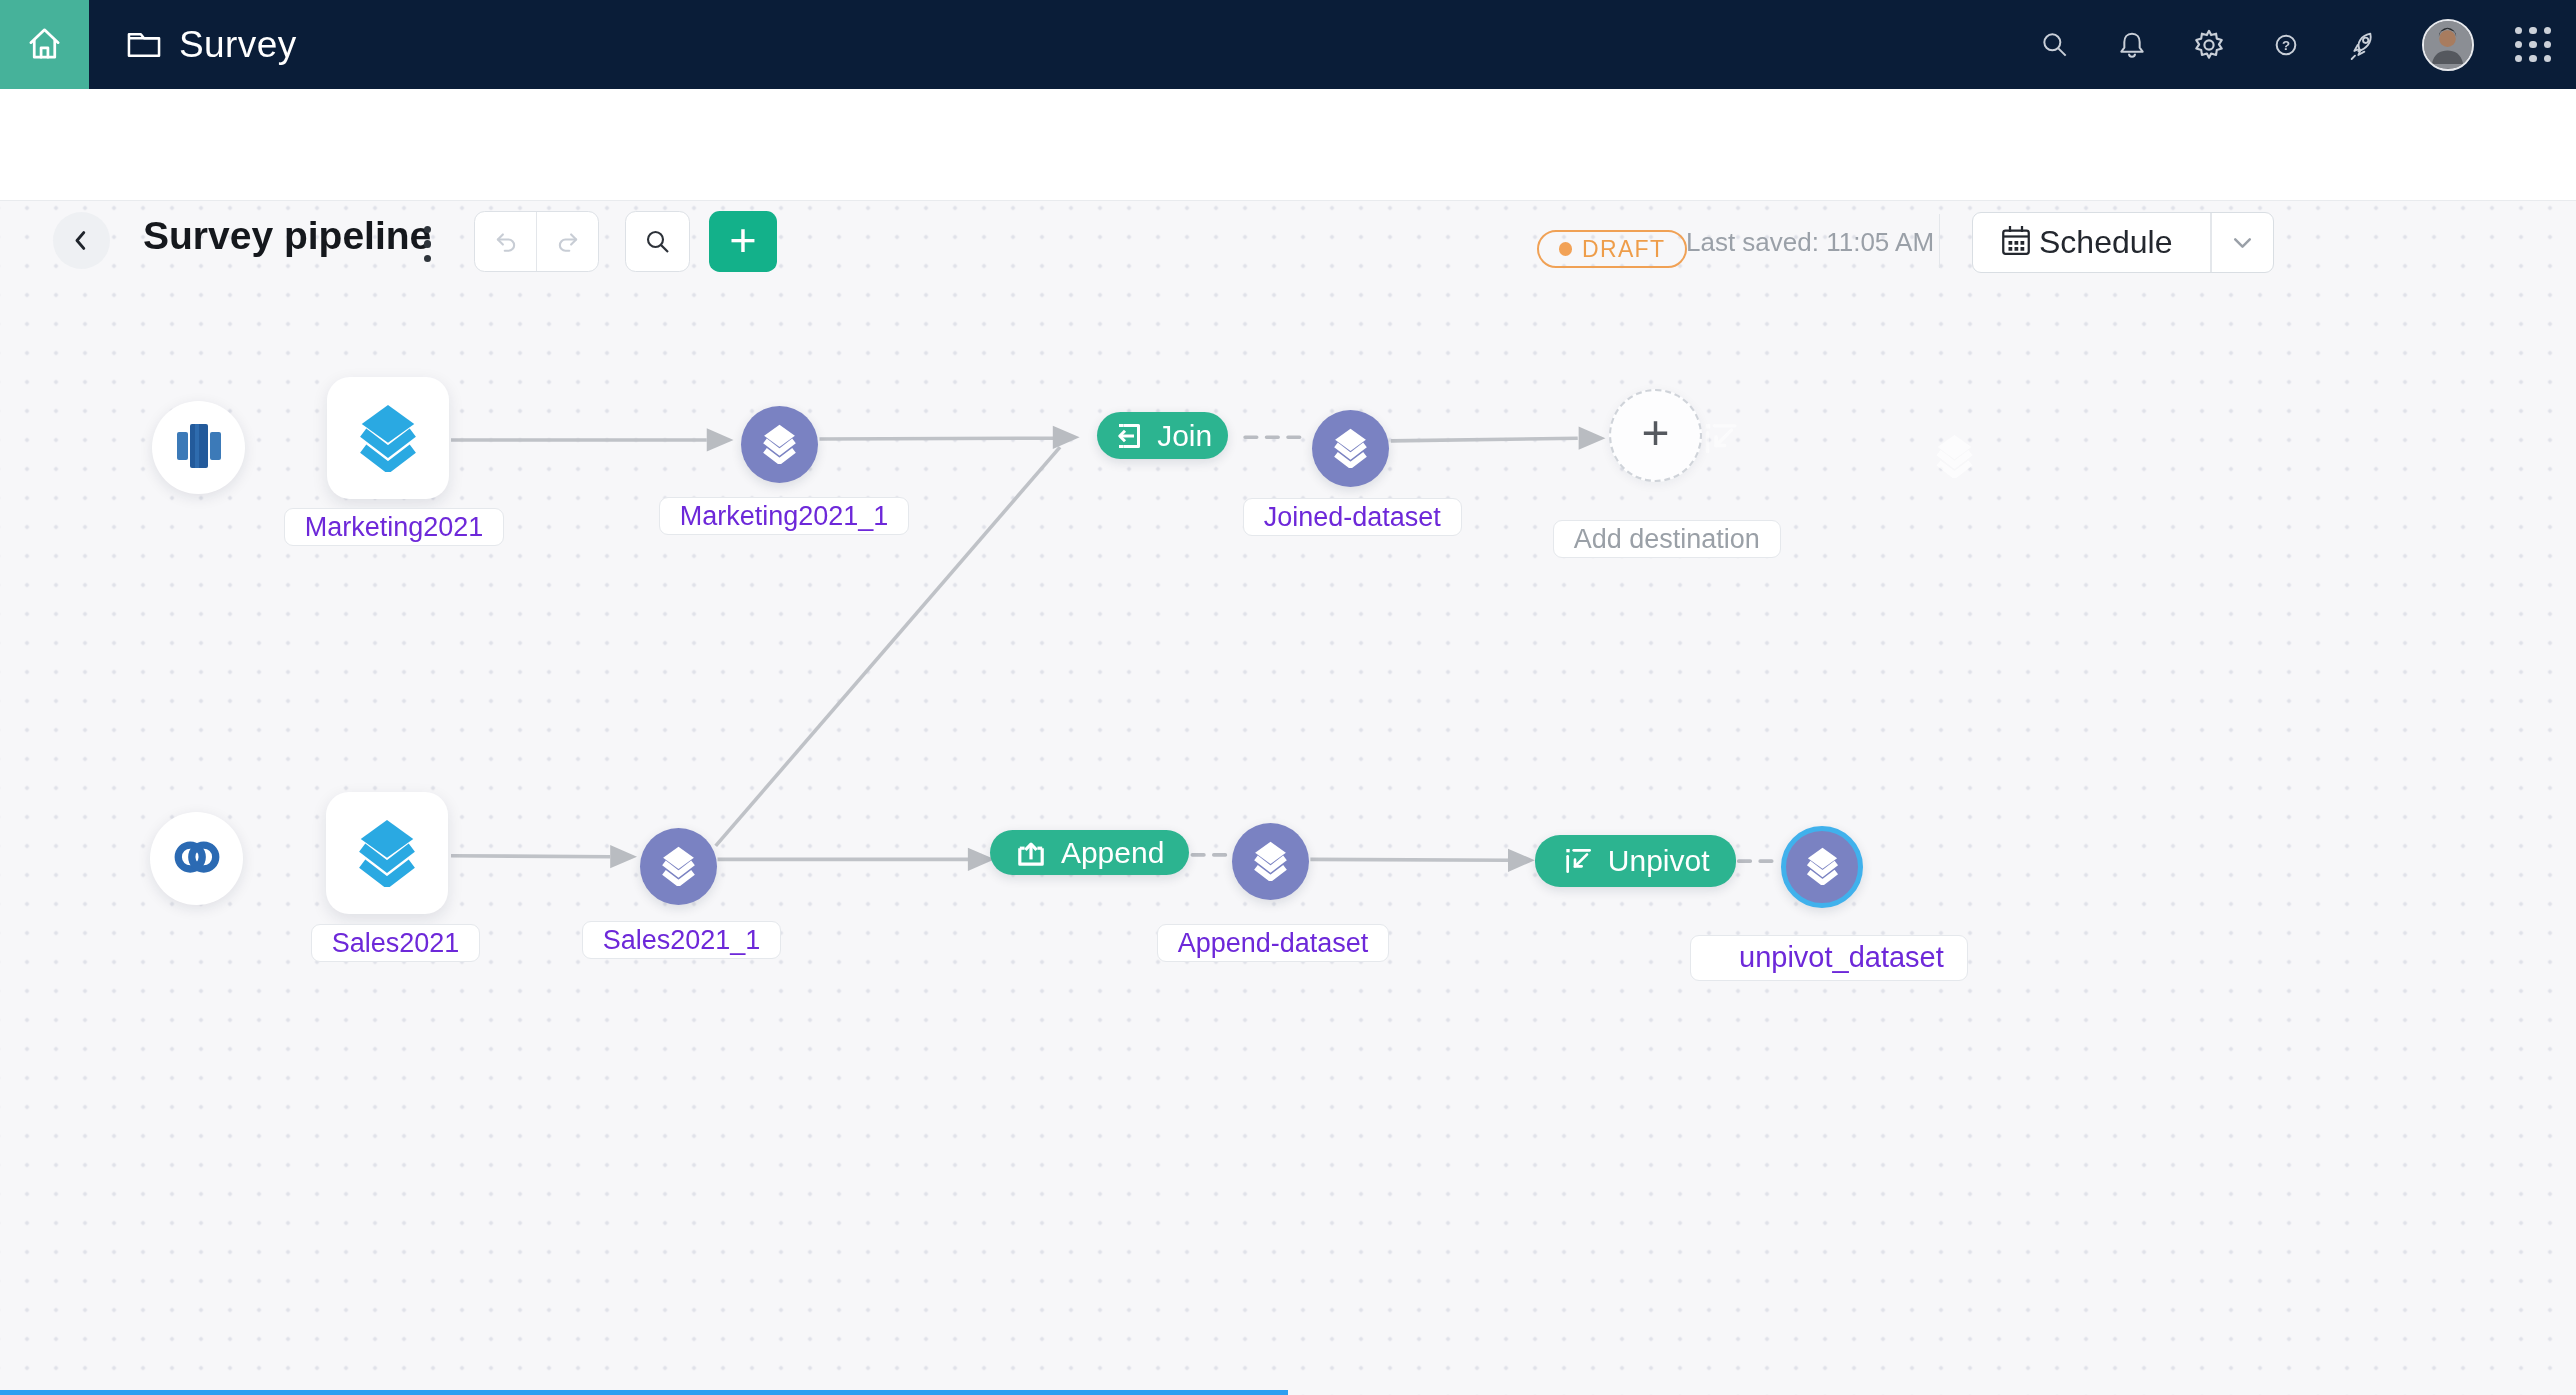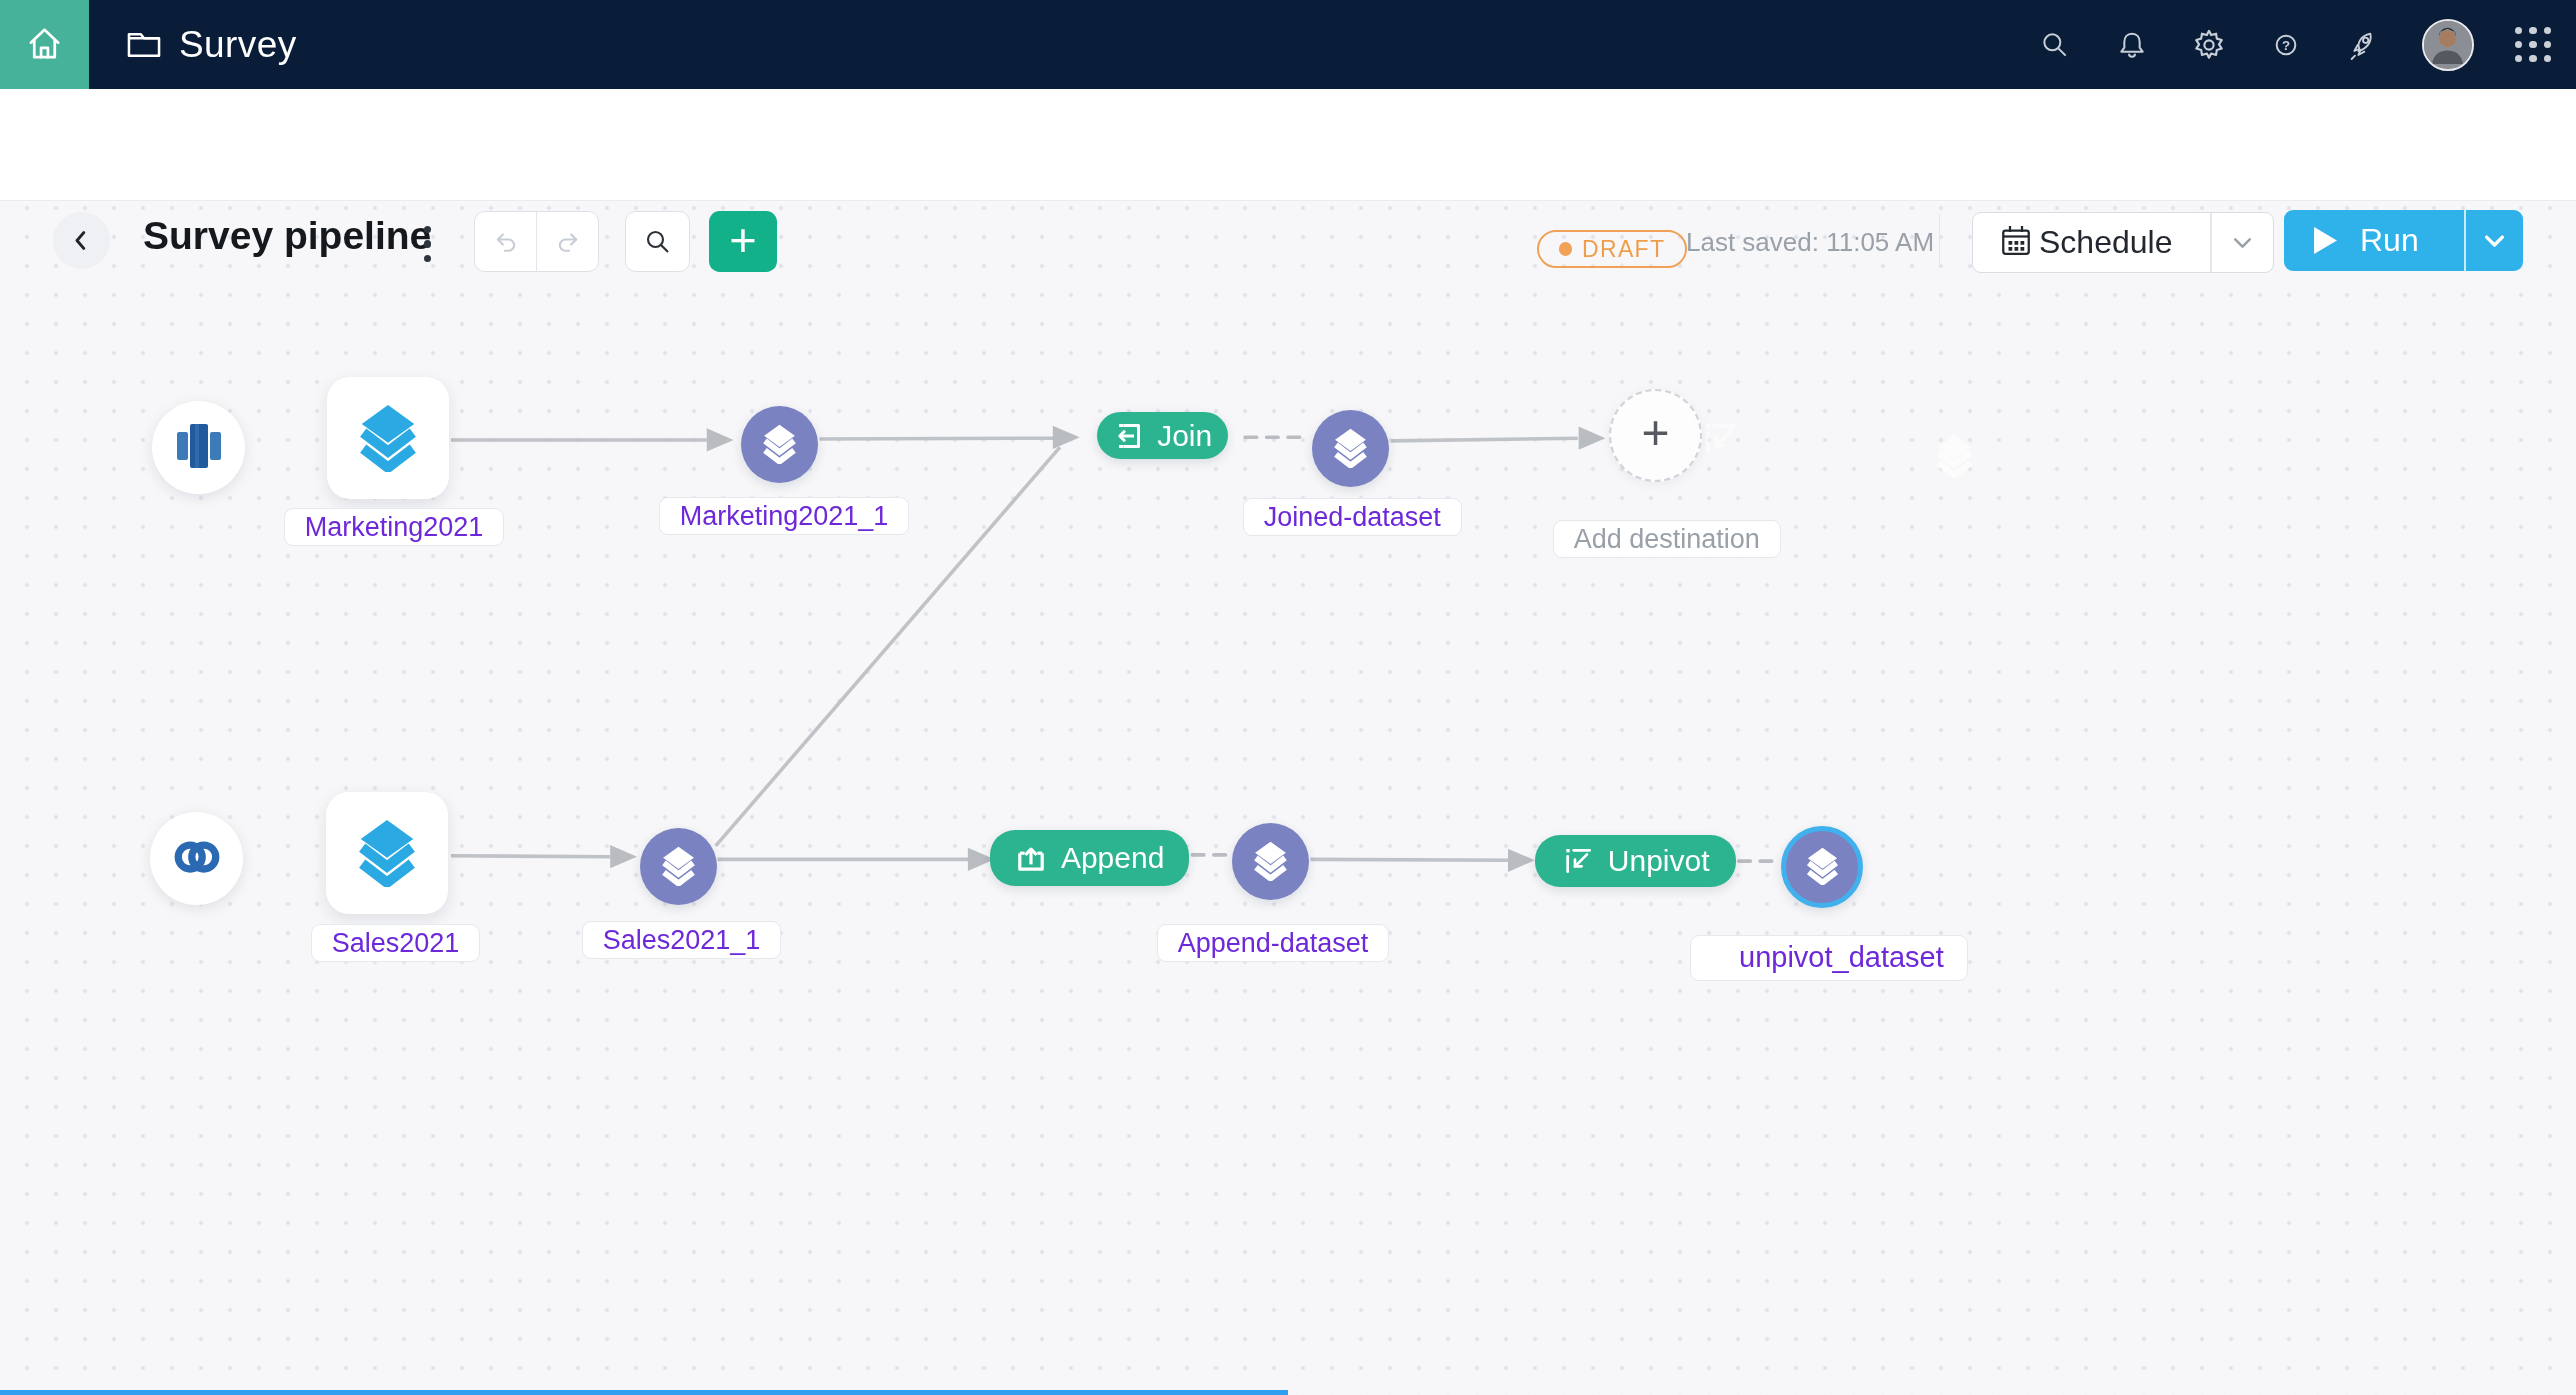--- a/index.html
+++ b/index.html
@@ -49,21 +49,21 @@
   .canvas { position:absolute; left:0; top:201px; width:2576px; height:1194px;
     background-color:#f7f7f9;
     background-image:radial-gradient(#e0e2e9 1.8px, transparent 2.3px);
     background-size:29px 29px; background-position:12.5px 21.5px; }
   .stage { position:absolute; left:0; top:0; width:2576px; height:1395px; z-index:10; }
 
   .src-circle { position:absolute; width:93px; height:93px; border-radius:50%; background:#fff; box-shadow:0 3.6px 14.3px rgba(20,30,60,.10); display:flex; align-items:center; justify-content:center; cursor:pointer; }
   .big-card { position:absolute; width:122px; height:122px; border-radius:23px; background:#fff; box-shadow:0 5.4px 16px rgba(20,30,60,.10); display:flex; align-items:center; justify-content:center; cursor:pointer; }
   .stage-circle { position:absolute; width:77px; height:77px; border-radius:50%; background:#7a82c2; display:flex; align-items:center; justify-content:center; box-shadow:0 3.6px 10.7px rgba(20,30,60,.12); cursor:pointer; }
   .stage-circle.selected { border:5.4px solid #40b1ec; width:82px; height:82px; }
-  .pill { position:absolute; height:56px; border-radius:25px; background:#2cb490; display:flex; align-items:center; justify-content:center; gap:14.3px; color:#fff; box-shadow:0 3.6px 10.7px rgba(20,30,60,.12); cursor:pointer; }
+  .pill { position:absolute; height:45px; border-radius:25px; background:#2cb490; display:flex; align-items:center; justify-content:center; gap:14.3px; color:#fff; box-shadow:0 3.6px 10.7px rgba(20,30,60,.12); cursor:pointer; }
   .pill span { font-size:30px; font-weight:500; }
   .add-circle { position:absolute; width:93px; height:93px; border-radius:50%; background:#fdfdfe; border:2.7px dashed #cfd3d9; display:flex; align-items:center; justify-content:center; box-shadow:0 2.7px 10.7px rgba(20,30,60,.06); cursor:pointer; }
   .add-circle span { font-size:48px; font-weight:300; color:#55595f; margin-top:-5.4px; }
 
   .node-label { position:absolute; background:#fff; border:1.8px solid #e5e8ec; border-radius:9px; padding:2.7px 19.7px; font-size:27px; color:#6d28d9; white-space:nowrap; cursor:pointer; }
   .node-label.placeholder { color:#9aa0a7;text-align:center; }
   .node-label.big { font-size:29px; padding:5.4px 23px; }
 
   .ghost { position:absolute; opacity:.55; }
   .bottom-scroll { position:absolute; left:0; top:1390px; width:1288px; height:5.4px; background:#2e9ff1; z-index:40; }
@@ -210,34 +210,20 @@
     </span>
     <span class="sched-label">Schedule</span>
     <span class="sb-div"></span>
     <span class="sb-caret">
       <svg width="25" height="25" viewBox="0 0 24 24" fill="none" stroke="#9aa0a8" stroke-width="2.4" stroke-linecap="round" stroke-linejoin="round">
           <polyline points="5,9 12,16 19,9"></polyline>
         </svg>
     </span>
   </div>
 
-  <div class="run-btn">
-    <span style="margin-left:30px; display:flex;">
-      <svg width="23" height="27" viewBox="0 0 22 26">
-          <polygon points="0,0 0,26 22,13" fill="#ffffff"></polygon>
-        </svg>
-    </span>
-    <span class="run-label">Run</span>
-    <span class="rb-div"></span>
-    <span class="rb-caret">
-      <svg width="27" height="27" viewBox="0 0 24 24" fill="none" stroke="#ffffff" stroke-width="3" stroke-linecap="round" stroke-linejoin="round">
-          <polyline points="5,9 12,16 19,9"></polyline>
-        </svg>
-    </span>
-  </div>
 </div>
 
 <div class="canvas"></div>
 
 <div class="stage">
 
   <svg width="2576" height="1395" style="position:absolute;left:0;top:0;pointer-events:none;" viewBox="0 0 2880 1560">
     <g stroke="#bfc2c7" stroke-width="4" fill="none">
       <line x1="504" y1="492" x2="790" y2="492"></line>
       <line x1="916" y1="491" x2="1178" y2="490"></line>

